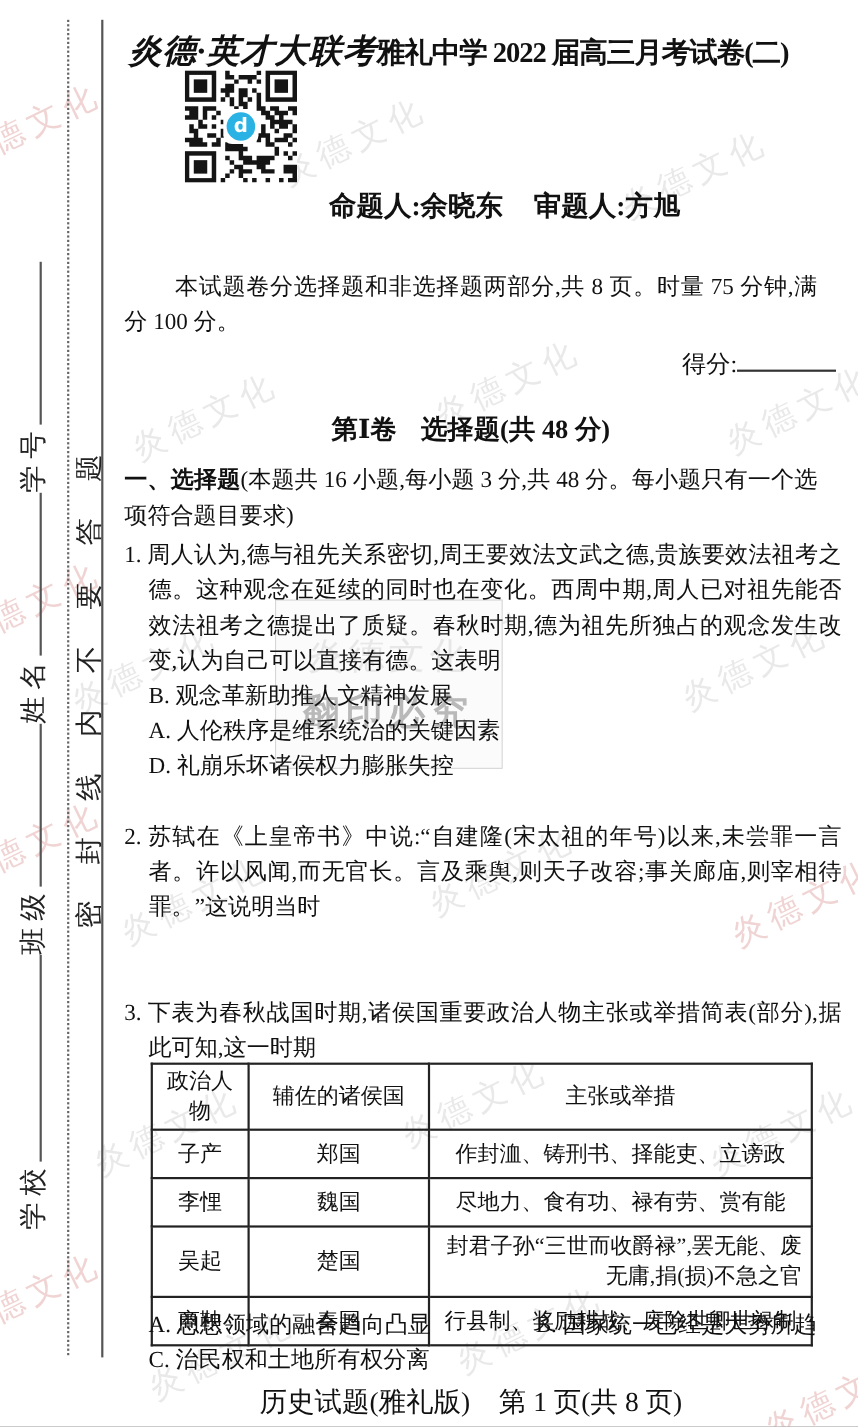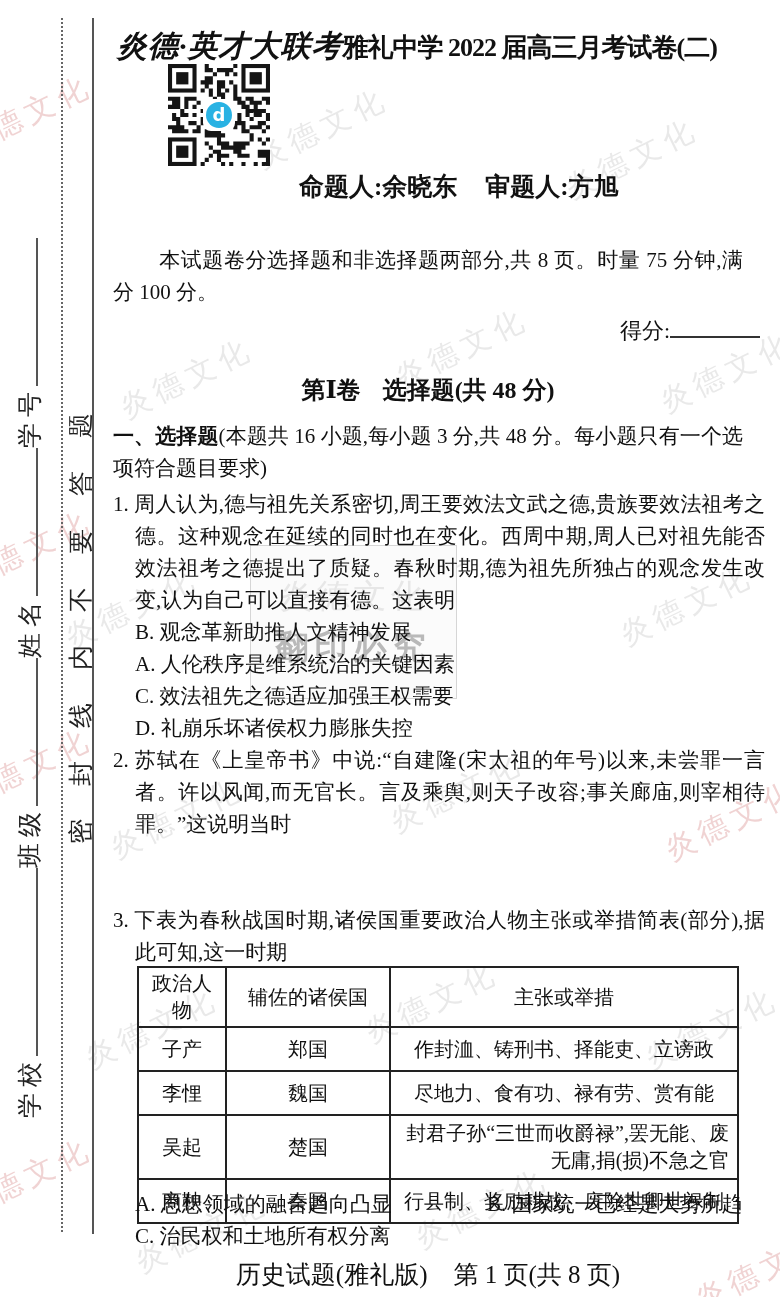--- a/index.html
+++ b/index.html
@@ -158,21 +158,20 @@
     <p class="instruction">
       <span class="lead">一、选择题</span><span>(本题共 16 小题,每小题 3 分,共 48 分。每小题只有一个选项符合题目要求)</span>
     </p>
 
     <p class="stem q1">
       <span class="qnum">1.</span><span>周人认为,德与祖先关系密切,周王要效法文武之德,贵族要效法祖考之德。这种观念在延续的同时也在变化。西周中期,周人已对祖先能否效法祖考之德提出了质疑。春秋时期,德为祖先所独占的观念发生改变,认为自己可以直接有德。这表明</span>
     </p>
     <div class="opts1">
       <div>B. 观念革新助推人文精神发展</div>
       <div>A. 人伦秩序是维系统治的关键因素</div>
-      <div>C. 效法祖先之德适应加强王权需要</div>
       <div>D. 礼崩乐坏诸侯权力膨胀失控</div>
     </div>
 
     <p class="stem q2">
       <span class="qnum">2.</span><span>苏轼在《上皇帝书》中说:“自建隆(宋太祖的年号)以来,未尝罪一言者。许以风闻,而无官长。言及乘舆,则天子改容;事关廊庙,则宰相待罪。”这说明当时</span>
     </p>
 
     <p class="stem q3">
       <span class="qnum">3.</span><span>下表为春秋战国时期,诸侯国重要政治人物主张或举措简表(部分),据此可知,这一时期</span>
     </p>

